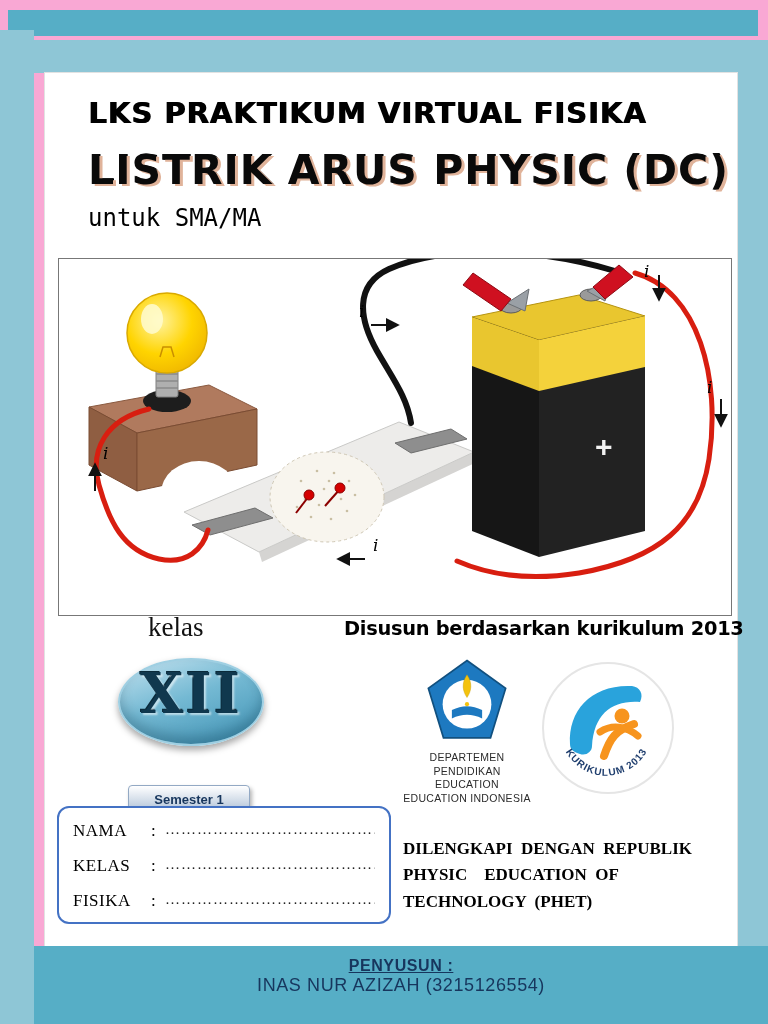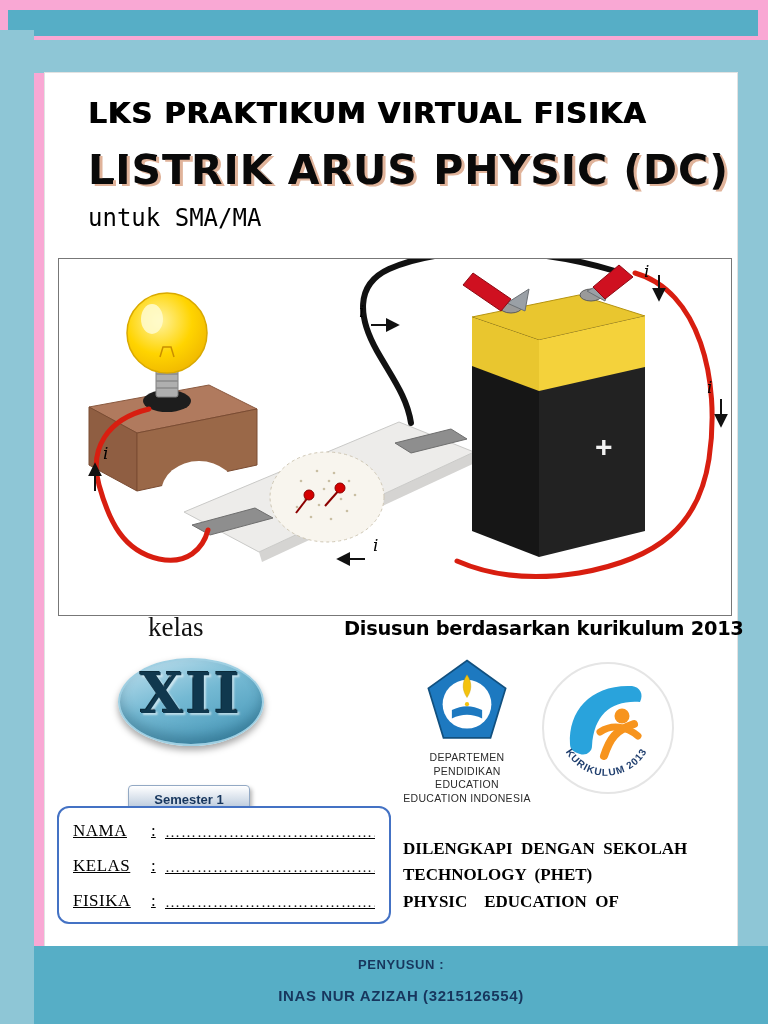--- a/index.html
+++ b/index.html
@@ -5,22 +5,22 @@
   html,body{margin:0;padding:0;background:#ffffff;}
   .page{position:relative;width:768px;height:1024px;background:#f9a8d4;overflow:hidden;
         font-family:"Liberation Sans",sans-serif;}
   
   .top-bar1{position:absolute;left:8px;top:10px;width:750px;height:26px;background:#56AEC6;}
   .top-bar2{position:absolute;left:13px;top:40px;width:755px;height:33px;background:#8EC6D6;}
   .left-stripe{position:absolute;left:0;top:30px;width:34px;height:994px;background:#8EC6D6;}
   .right-stripe{position:absolute;left:737px;top:73px;width:31px;height:873px;background:#8EC6D6;}
   .footer-band{position:absolute;left:34px;top:946px;width:734px;height:78px;background:#56AEC6;
                text-align:center;color:#17365D;}
-  .footer-line1{margin-top:11px;font-size:13px;font-weight:bold;letter-spacing:.6px;}
-  .footer-line2{margin-top:15px;font-size:15px;font-weight:bold;letter-spacing:.6px;}
+  .footer-line1{margin-top:11px;font-size:16px;font-weight:bold;letter-spacing:.6px;text-decoration:underline;}
+  .footer-line2{font-size:18px;font-weight:normal;letter-spacing:.6px;}
   .page-area{position:absolute;left:45px;top:73px;width:692px;height:873px;background:#fff;
              box-shadow:0 0 0 1px #e2e2e2;}
   
   .series-title{position:absolute;left:88px;top:96px;font-family:"DejaVu Sans",sans-serif;
                 font-weight:900;font-size:29px;letter-spacing:1px;color:#000;
                 text-shadow:1px 0 0 #000;}
   .main-title{position:absolute;left:88px;top:146px;font-family:"DejaVu Sans",sans-serif;
               font-weight:900;font-size:41px;letter-spacing:1px;color:#0a0a0a;
               text-shadow:3px 2px 0 #E0B39A,1px 0 0 #000;}
   .audience{position:absolute;left:88px;top:204px;font-family:"DejaVu Sans Mono",monospace;
@@ -47,21 +47,21 @@
                   color:#17365D;font-weight:bold;font-size:13px;display:flex;align-items:center;
                   justify-content:center;margin-top:31px;}
   
   .ministry-block{position:absolute;left:402px;top:658px;width:130px;text-align:center;}
   .ministry-text{margin-top:5px;font-size:10.5px;color:#2b2b2b;line-height:1.3;letter-spacing:.3px;}
   .kurikulum-block{position:absolute;left:540px;top:660px;width:136px;height:136px;}
   
   .student-form{position:absolute;left:57px;top:806px;width:334px;height:118px;border:2px solid #4472C4;
                 border-radius:12px;box-sizing:border-box;padding:13px 14px 11px;display:flex;
                 flex-direction:column;justify-content:space-between;background:#fff;}
-  .form-row{display:flex;align-items:flex-end;font-family:"Liberation Serif",serif;font-size:17px;color:#000;text-decoration:underline;}
+  .form-row{display:flex;align-items:flex-start;font-family:"Liberation Serif",serif;font-size:17px;color:#000;}
   .form-label{width:78px;letter-spacing:.5px;}
   .form-colon{width:14px;}
   .form-dots{flex:1;overflow:hidden;white-space:nowrap;font-size:15px;color:#222;letter-spacing:1px;}
   
   .phet-note{position:absolute;left:403px;top:836px;width:290px;font-family:"Liberation Serif",serif;
              font-weight:bold;font-size:17px;line-height:1.55;color:#000;}
   .phet-line{white-space:pre;}
 </style>
 </head>
 <body>
@@ -231,23 +231,23 @@
       <span class="form-dots">……………………………………………………</span>
     </div>
     <div class="form-row">
       <span class="form-label">FISIKA</span>
       <span class="form-colon">:</span>
       <span class="form-dots">……………………………………………………</span>
     </div>
   </div>
 
   <div class="phet-note">
-    <div class="phet-line">DILENGKAPI  DENGAN  SEKOLAH</div>
+    <div class="phet-line">DILENGKAPI  DENGAN  REPUBLIK</div>
+    <div class="phet-line">PHYSIC    EDUCATION  OF</div>
     <div class="phet-line">TECHNOLOGY  (PHET)</div>
-    <div class="phet-line">PHYSIC    EDUCATION  OF</div>
   </div>
 
   <div class="footer-band">
     <div class="footer-line1">PENYUSUN :</div>
     <div class="footer-line2">INAS NUR AZIZAH (3215126554)</div>
   </div>
 
 </div>
 
 </body></html>

